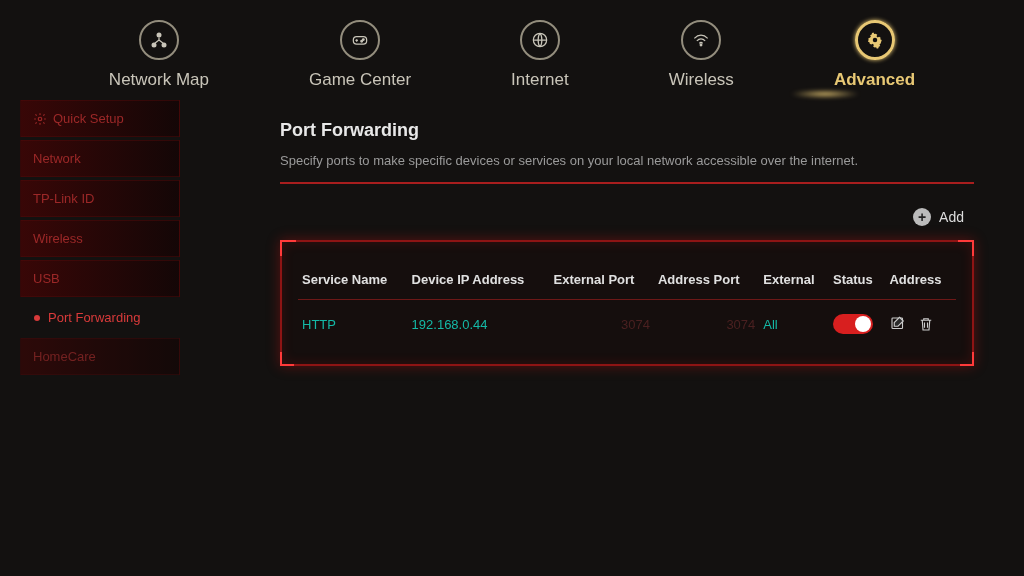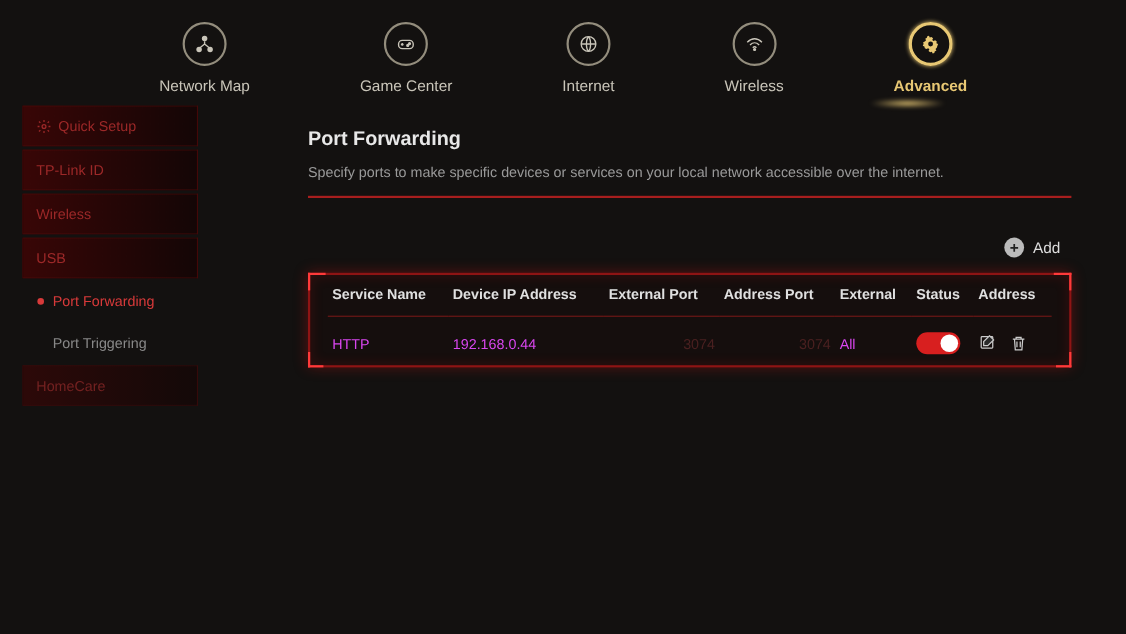--- a/index.html
+++ b/index.html
@@ -31,21 +31,21 @@
     border-radius: 50%;
     display: flex;
     align-items: center;
     justify-content: center;
   }
   .nav-icon-circle.active {
     border: 3px solid #e8c874;
     box-shadow: 0 0 4px #e8c874;
   }
   .nav-label {
-    font-size: 14px;
+    font-size: 17px;
     color: #c9c5b9;
   }
   .nav-label.active {
     color: #e8c874;
     font-weight: bold;
   }
   .layout {
     display: flex;
     padding: 0 20px;
     gap: 20px;
@@ -111,21 +111,21 @@
   .page-title {
     color: #e8e8e8;
     font-size: 18px;
     margin-bottom: 12px;
   }
   .page-desc {
     color: #9a9a9a;
     font-size: 13px;
     padding-bottom: 14px;
     border-bottom: 2px solid #a81e1e;
-    margin-bottom: 36px;
+    margin-bottom: 24px;
   }
   .add-row {
     display: flex;
     justify-content: flex-end;
     align-items: center;
     gap: 8px;
     font-size: 14px;
     color: #ddd;
     margin-bottom: 14px;
     cursor: pointer;
@@ -140,21 +140,21 @@
     display: flex;
     align-items: center;
     justify-content: center;
     font-weight: bold;
     font-size: 14px;
   }
   .tbl-wrap {
     border: 2px solid #8e1414;
     box-shadow: 0 0 12px rgba(200,20,20,0.4), inset 0 0 12px rgba(200,20,20,0.2);
     position: relative;
-    padding: 4px 16px;
+    padding: 24px 16px;
     background: rgba(30,5,5,0.2);
   }
   .tbl-wrap::before, .tbl-wrap::after,
   .corner-bl, .corner-br {
     content: "";
     position: absolute;
     width: 14px;
     height: 14px;
     border: 2px solid #ff3a3a;
   }
@@ -170,21 +170,21 @@
     text-align: left;
     font-size: 13px;
     color: #e0e0e0;
     font-weight: bold;
     padding: 6px 4px 12px;
     border-bottom: 1px solid rgba(160,30,30,0.4);
   }
   td {
     padding: 14px 4px 6px;
     font-size: 13px;
-    color: #d946ef;
+    color: #14b8a6;
   }
   td.dim { color: #4a2020; text-align: right; }
   .toggle {
     width: 40px;
     height: 20px;
     background: #d81f1f;
     border-radius: 10px;
     position: relative;
     cursor: pointer;
   }
@@ -277,30 +277,32 @@
 <div class="layout">
   <div class="sidebar">
     <div class="sb-item">
       <svg width="14" height="14" viewBox="0 0 24 24" fill="none" stroke="#9c2828" stroke-width="2">
           <circle cx="12" cy="12" r="3"></circle>
           <path d="M12 2v3M12 19v3M4.2 4.2l2.1 2.1M17.7 17.7l2.1 2.1M2 12h3M19 12h3M4.2 19.8l2.1-2.1M17.7 6.3l2.1-2.1"></path>
         </svg>
       <span>Quick Setup</span>
     </div>
     <div class="sb-item">
+        <span>Network</span>
+      </div>
+    <div class="sb-item">
         <span>TP-Link ID</span>
       </div>
     <div class="sb-item">
         <span>Wireless</span>
       </div>
     <div class="sb-item">
         <span>USB</span>
       </div>
     <div class="sb-sub active"><span>Port Forwarding</span></div>
-    <div class="sb-sub"><span>Port Triggering</span></div>
     <div class="sb-item" style="opacity:.7">
         <span>HomeCare</span>
       </div>
   </div>
 
   <div class="main">
     <h2 class="page-title">Port Forwarding</h2>
     <p class="page-desc">Specify ports to make specific devices or services on your local network accessible over the internet.</p>
 
     <div class="add-row">

